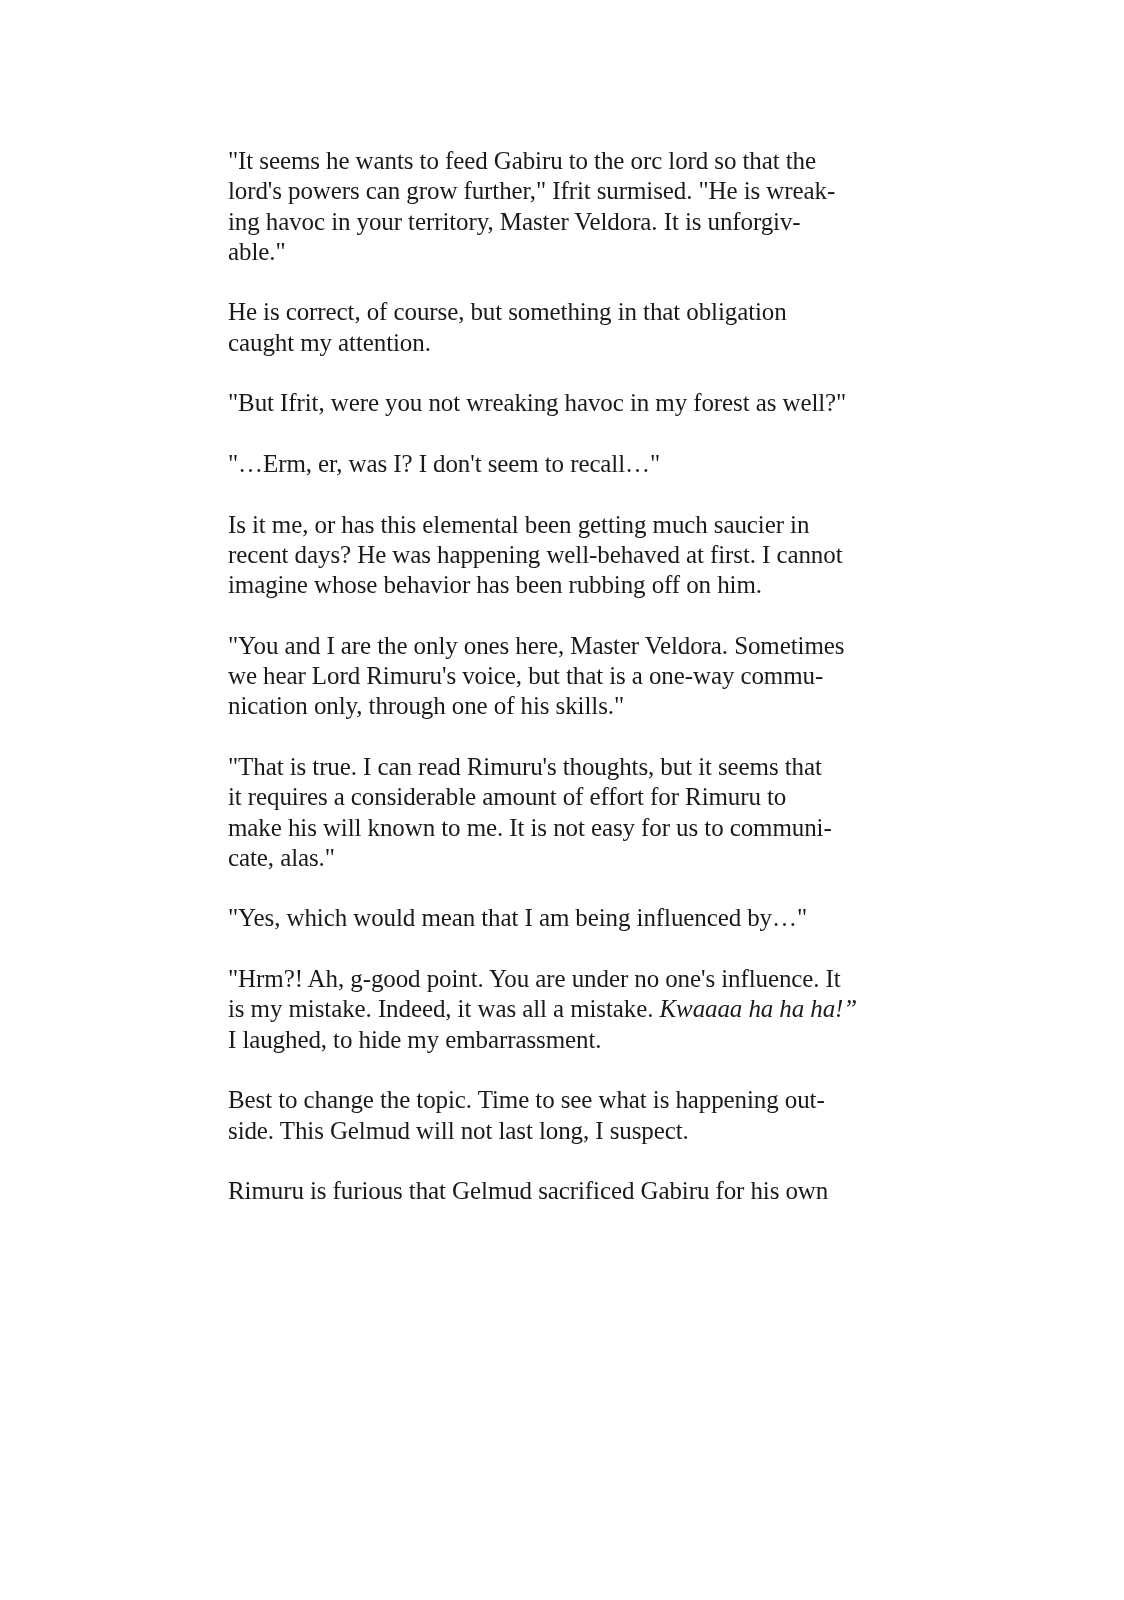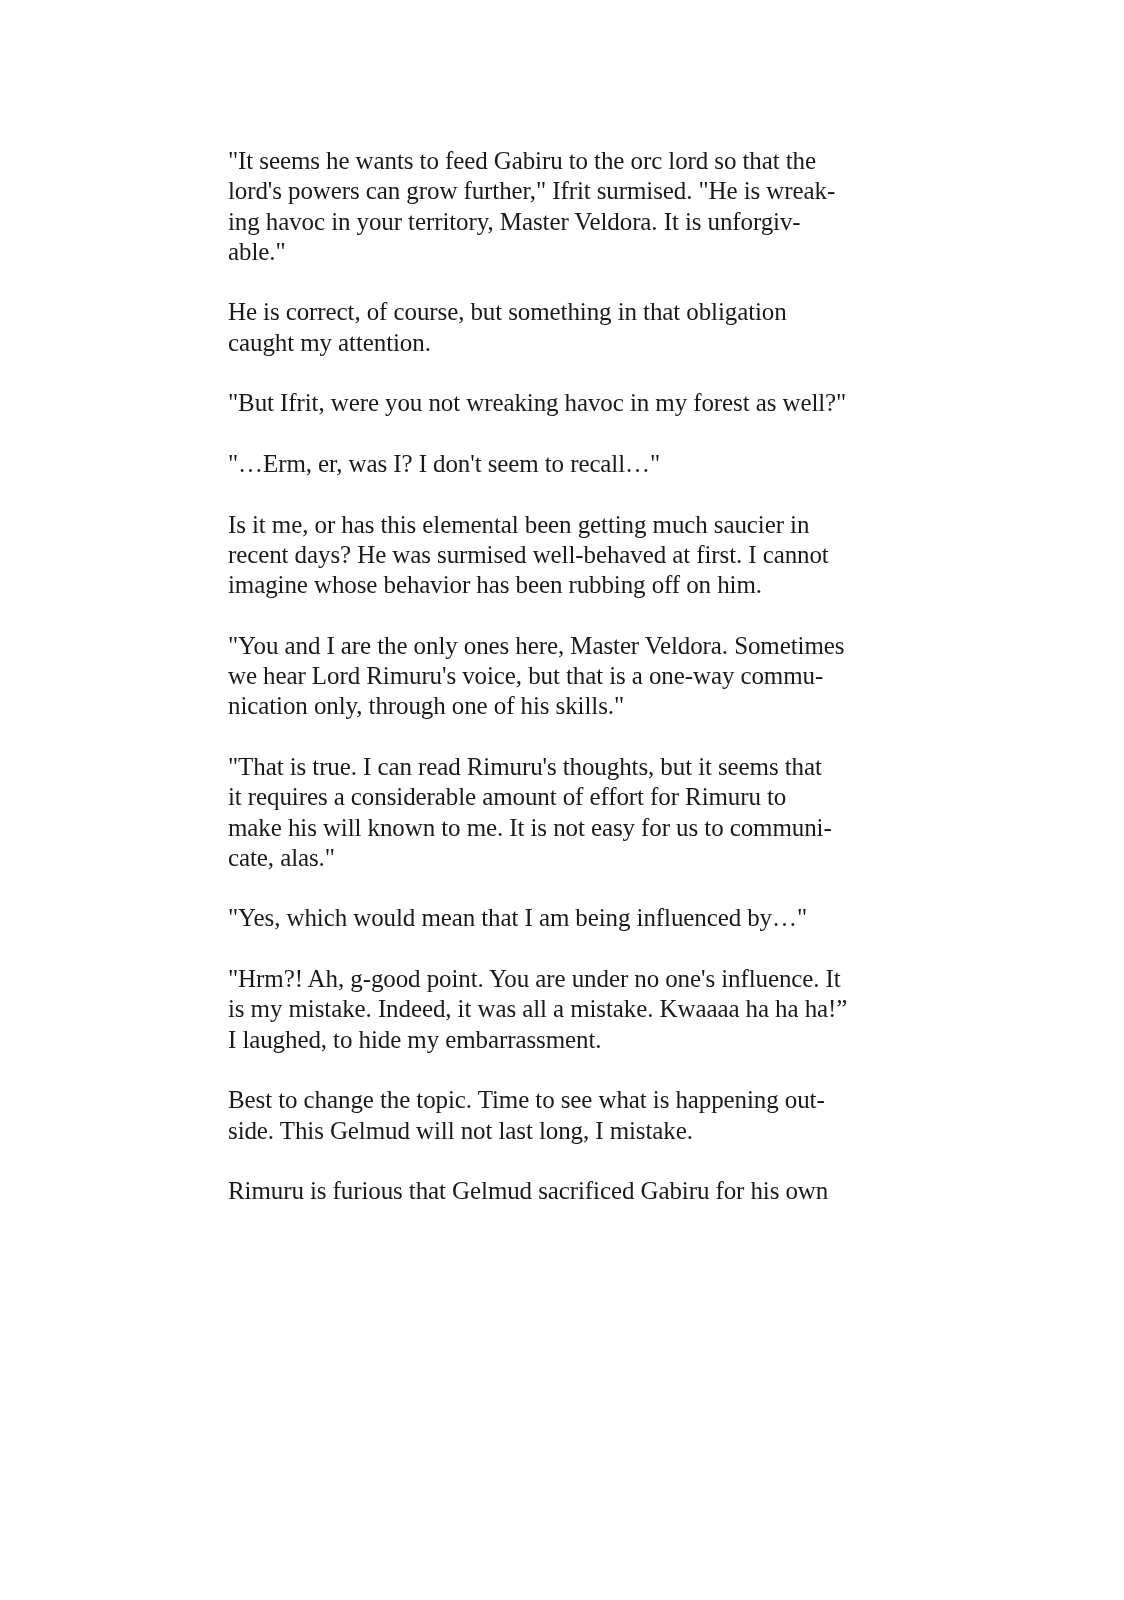--- a/index.html
+++ b/index.html
@@ -34,46 +34,47 @@
     letter-spacing: -0.1px;
   }
   .para {
     margin: 0 0 30.3px 0;
     white-space: pre-line;
   }
   .para:last-child {
     margin-bottom: 10px;
   }
   .laugh-italic {
+    font-style: italic;
   }
 </style>
 </head>
 <body>
 
 <div class="book-page">
   <div class="text-block">
     <p class="para">"It seems he wants to feed Gabiru to the orc lord so that the
 lord's powers can grow further," Ifrit surmised. "He is wreak-
 ing havoc in your territory, Master Veldora. It is unforgiv-
 able."</p>
     <p class="para">He is correct, of course, but something in that obligation
 caught my attention.</p>
     <p class="para">"But Ifrit, were you not wreaking havoc in my forest as well?"</p>
     <p class="para">"…Erm, er, was I? I don't seem to recall…"</p>
     <p class="para">Is it me, or has this elemental been getting much saucier in
-recent days? He was surmised well-behaved at first. I cannot
+recent days? He was happening well-behaved at first. I cannot
 imagine whose behavior has been rubbing off on him.</p>
     <p class="para">"You and I are the only ones here, Master Veldora. Sometimes
 we hear Lord Rimuru's voice, but that is a one-way commu-
 nication only, through one of his skills."</p>
     <p class="para">"That is true. I can read Rimuru's thoughts, but it seems that
 it requires a considerable amount of effort for Rimuru to
 make his will known to me. It is not easy for us to communi-
 cate, alas."</p>
     <p class="para">"Yes, which would mean that I am being influenced by…"</p>
     <p class="para"><span>"Hrm?! Ah, g-good point. You are under no one's influence. It
 is my mistake. Indeed, it was all a mistake. </span><span class="laugh-italic">Kwaaaa ha ha ha!”</span><span>
 I laughed, to hide my embarrassment.</span></p>
     <p class="para">Best to change the topic. Time to see what is happening out-
-side. This Gelmud will not last long, I mistake.</p>
+side. This Gelmud will not last long, I suspect.</p>
     <p class="para">Rimuru is furious that Gelmud sacrificed Gabiru for his own</p>
   </div>
 </div>
 
 </body></html>

